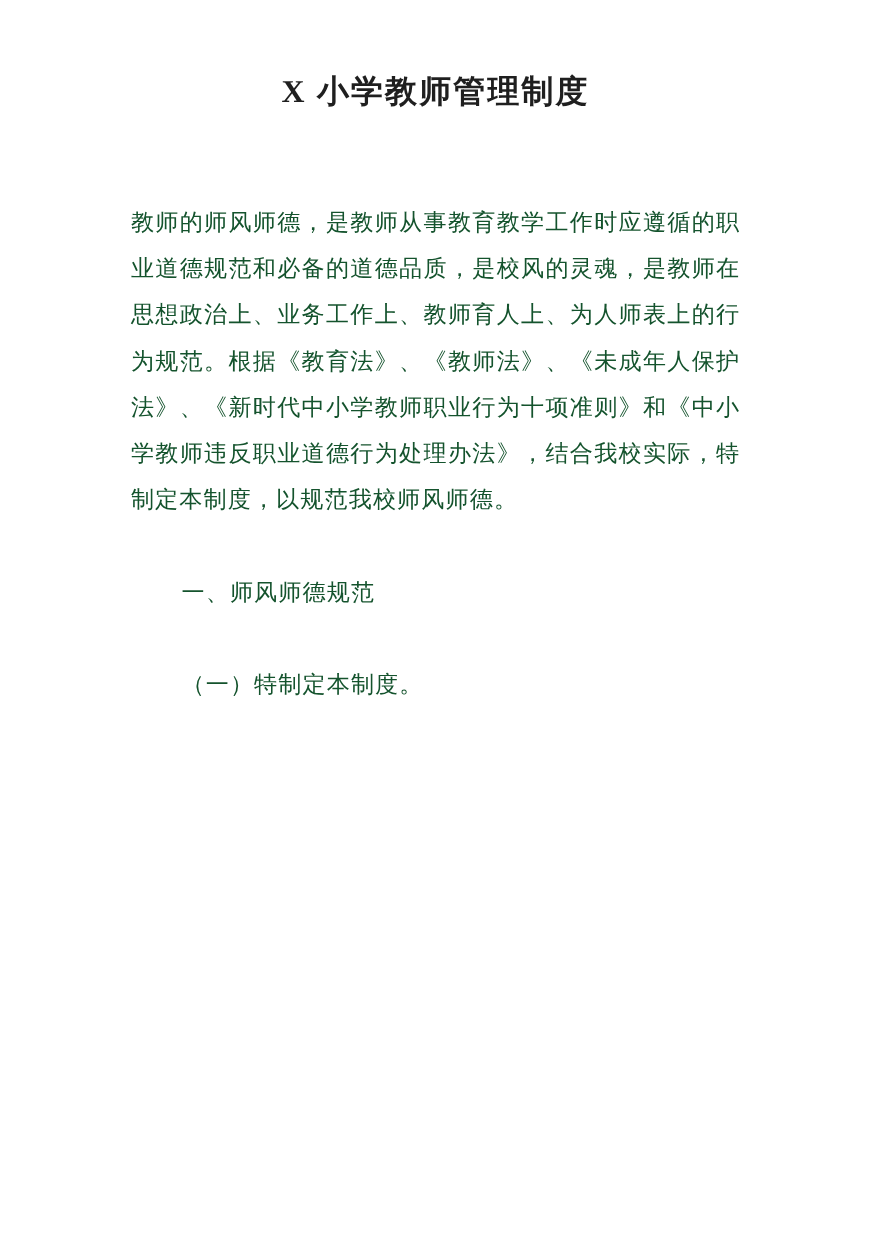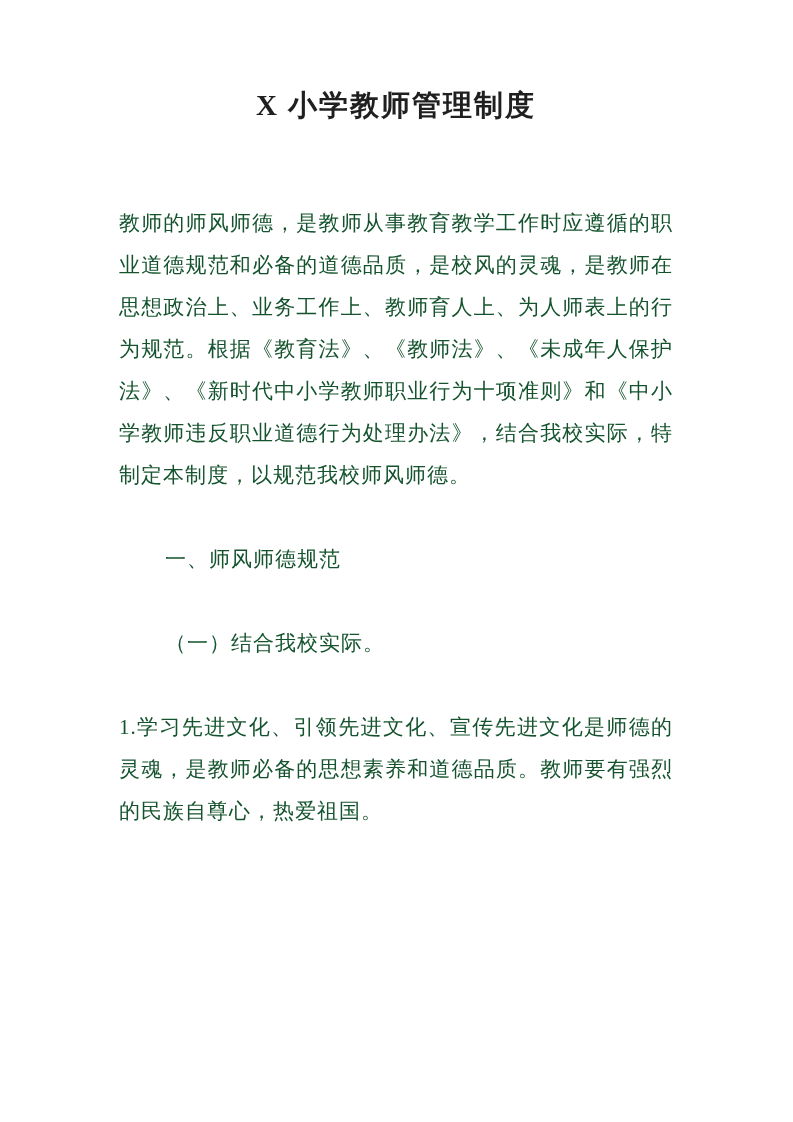--- a/index.html
+++ b/index.html
@@ -9,21 +9,21 @@
   }
   .page {
     position: relative;
     width: 793px;
     height: 1122px;
     box-sizing: border-box;
     margin: 0 auto;
     background: #ffffff;
     color: #2b2b2b;
     font-family: "Liberation Serif", serif;
-    padding: 80px 120px 0 119px;
+    padding: 59px 120px 0 119px;
     overflow: hidden;
   }
   .doc-title {
     font-size: 29px;
     line-height: 50px;
     font-weight: bold;
     text-align: center;
     letter-spacing: 2px;
     margin: 0 0 72px 0;
     color: #1f1f1f;
@@ -46,17 +46,16 @@
 </head>
 <body>
 
 <div class="page">
   <h1 class="doc-title">X 小学教师管理制度</h1>
 
   <p class="doc-para">教师的师风师德，是教师从事教育教学工作时应遵循的职业道德规范和必备的道德品质，是校风的灵魂，是教师在思想政治上、业务工作上、教师育人上、为人师表上的行为规范。根据《教育法》、《教师法》、《未成年人保护法》、《新时代中小学教师职业行为十项准则》和《中小学教师违反职业道德行为处理办法》，结合我校实际，特制定本制度，以规范我校师风师德。</p>
 
   <p class="doc-para heading">一、师风师德规范</p>
 
-  <p class="doc-para heading">（一）结合我校实际。</p>
+  <p class="doc-para heading">（一）特制定本制度。</p>
 
-  <p class="doc-para">1.学习先进文化、引领先进文化、宣传先进文化是师德的灵魂，是教师必备的思想素养和道德品质。教师要有强烈的民族自尊心，热爱祖国。</p>
 
 </div>
 
 </body></html>

